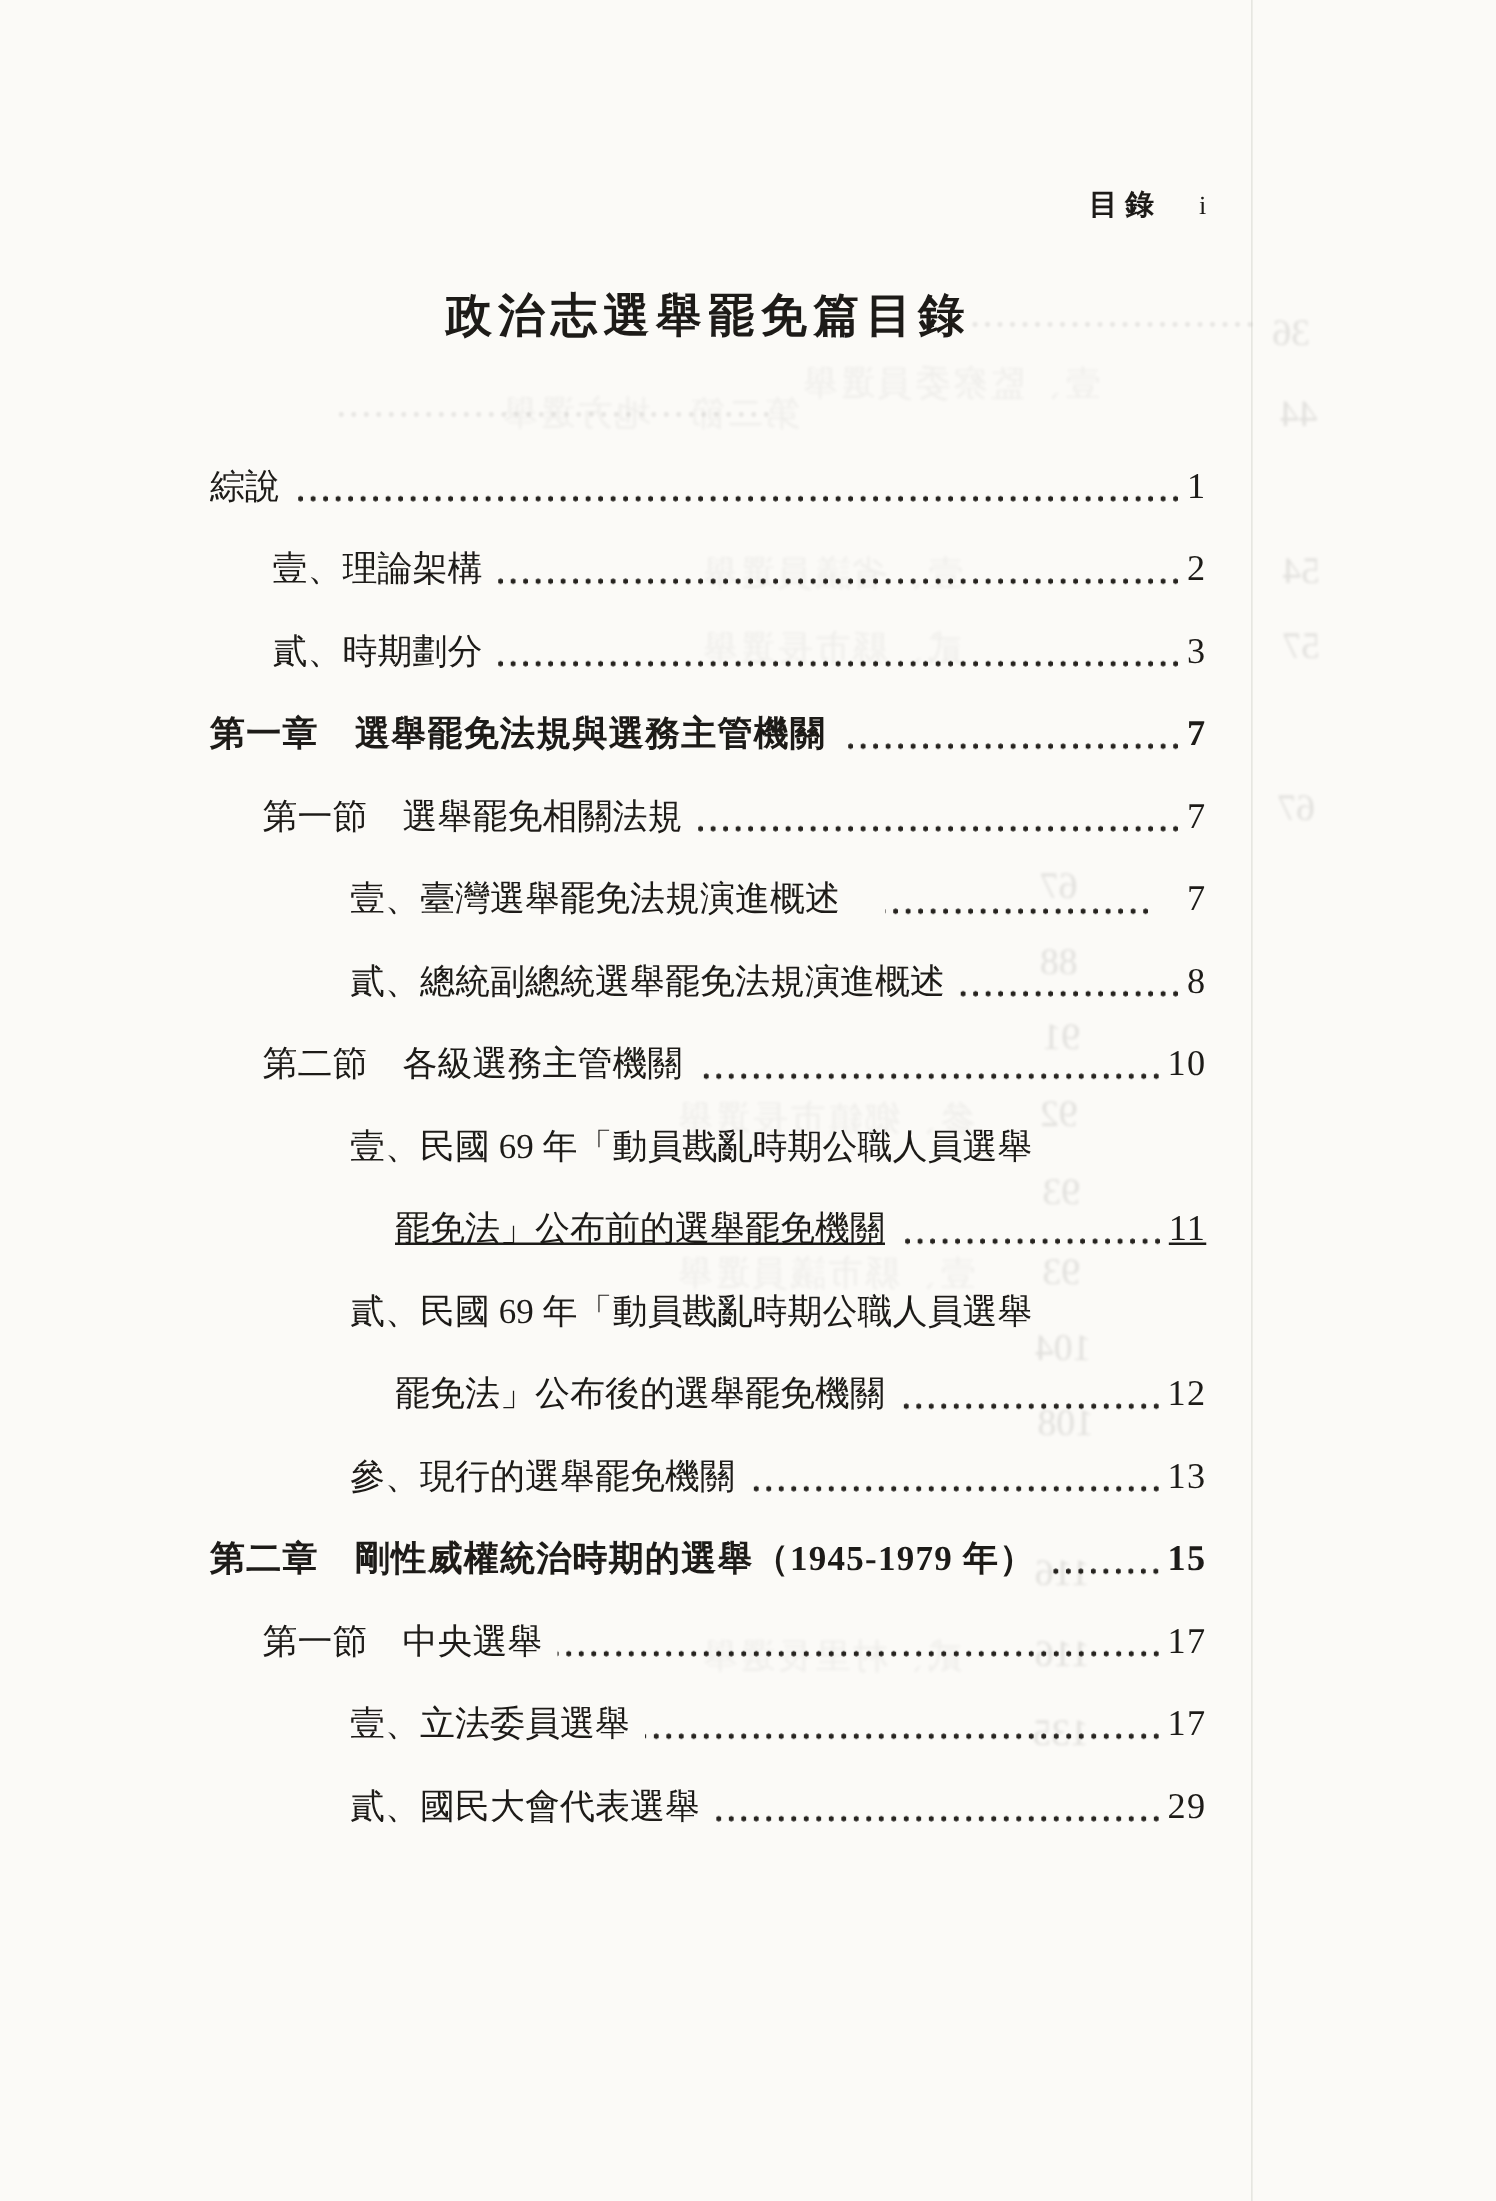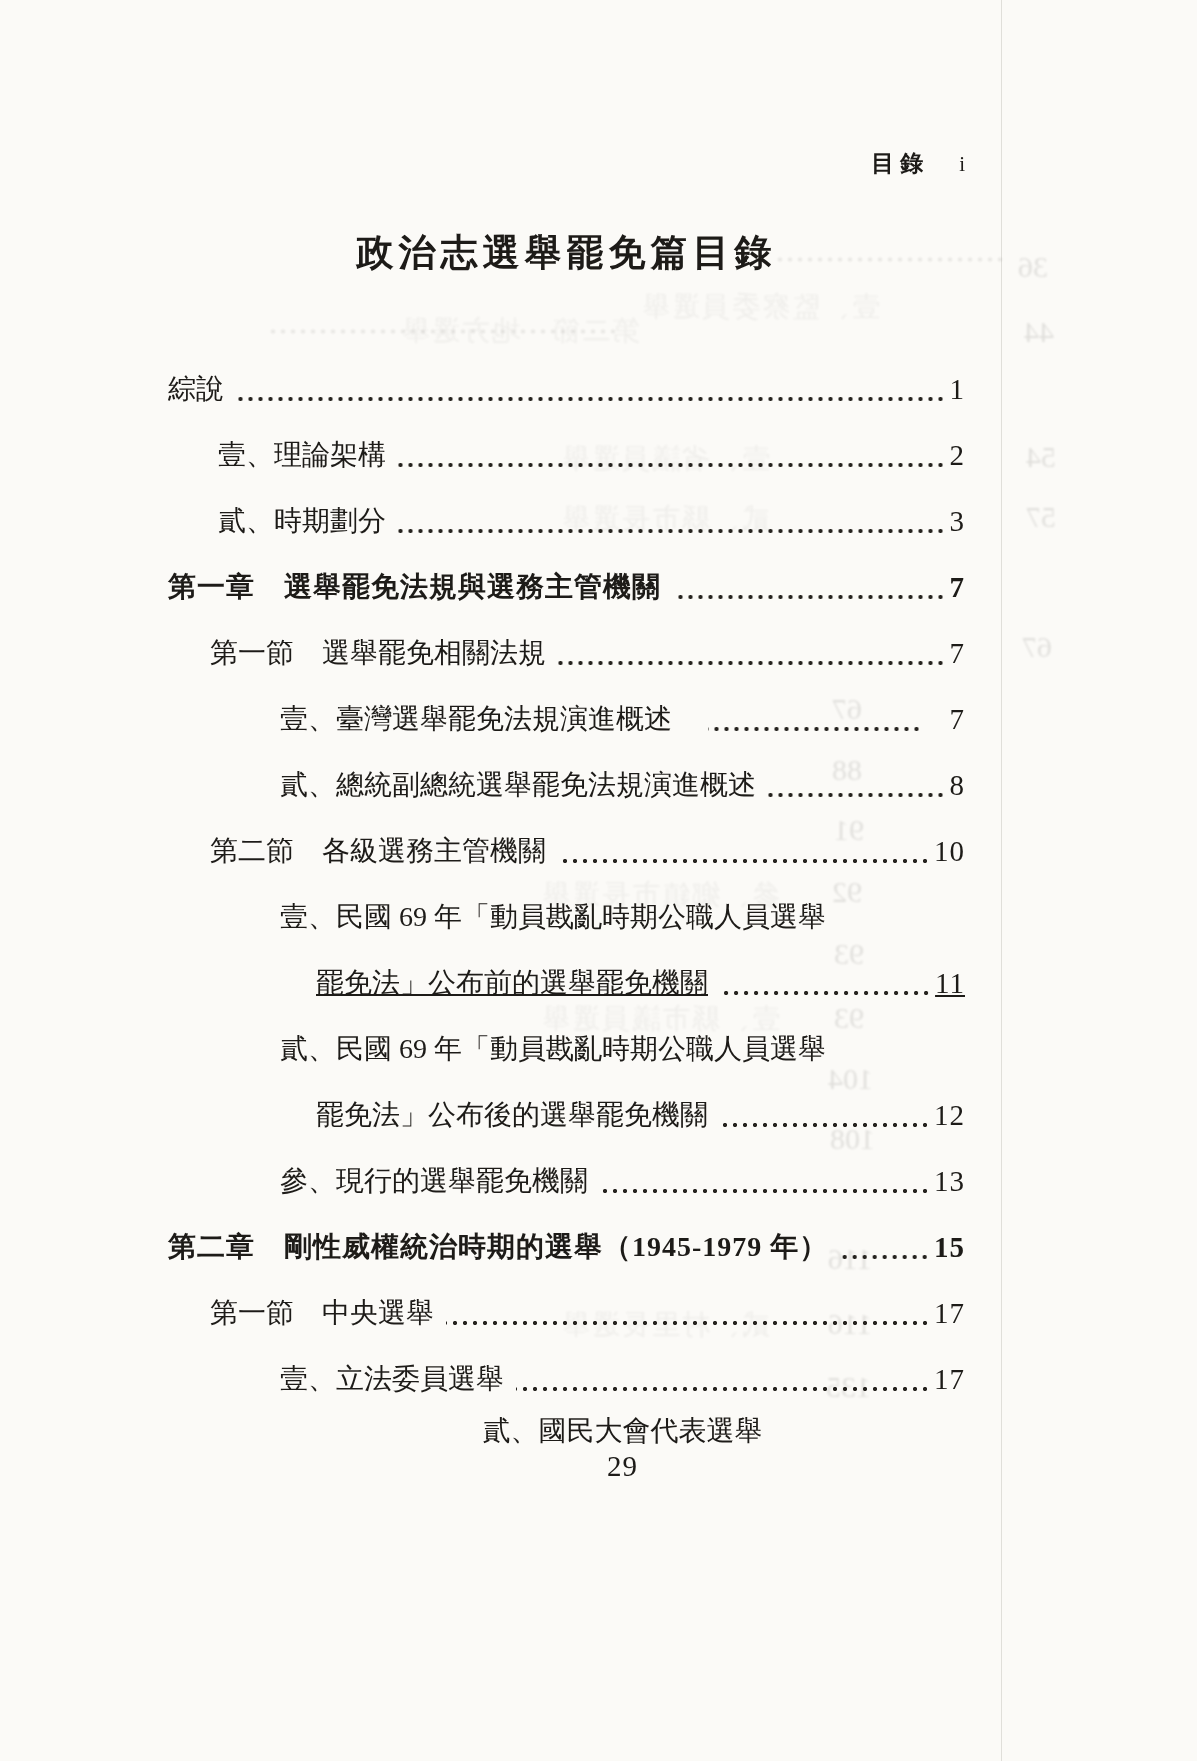--- a/index.html
+++ b/index.html
@@ -150,21 +150,21 @@
         <div class="toc-row" style="padding-left: 42px;">
           <span class="toc-label">第一節　中央選舉</span>
           <span class="leader"></span>
           <span class="pagenum">17</span>
         </div>
         <div class="toc-row" style="padding-left: 112px;">
           <span class="toc-label">壹、立法委員選舉</span>
           <span class="leader"></span>
           <span class="pagenum">17</span>
         </div>
-        <div class="toc-row" style="padding-left: 112px; flex-direction: column;">
+        <div class="toc-row" style="padding-left: 112px;">
           <span class="toc-label">貳、國民大會代表選舉</span>
           <span class="leader"></span>
           <span class="pagenum">29</span>
         </div>
       </div>
   </div>
 
   <div id="ghosts">
       <div class="ghost num" style="left: 1018px; top: 250px;">36</div>
       <div class="ghost num" style="left: 1024px; top: 315px;">44</div>

